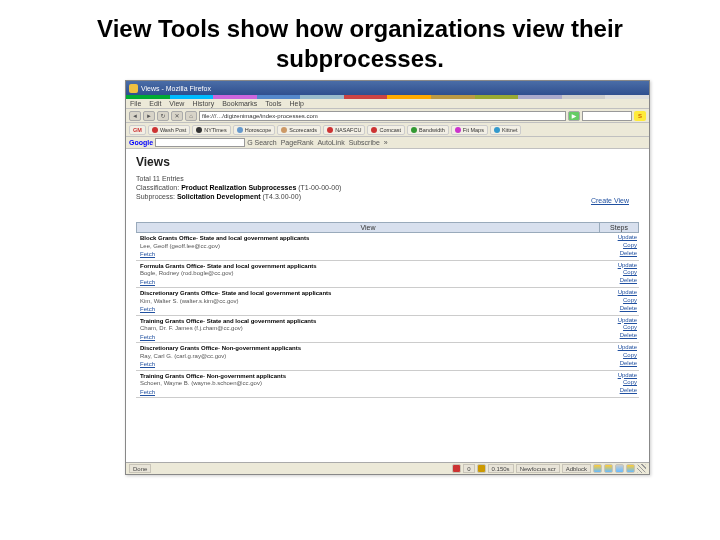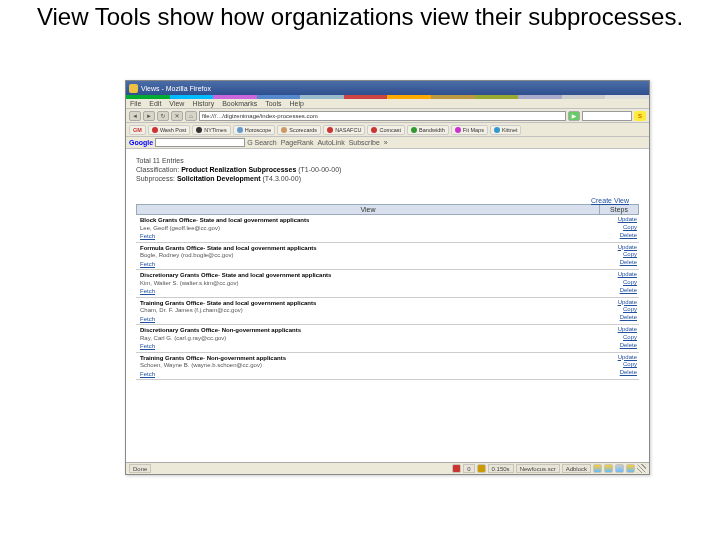--- a/index.html
+++ b/index.html
@@ -1,17 +1,17 @@
 <!DOCTYPE html>
 <html><head>
 <meta charset="utf-8">
 <style>
   * { box-sizing: border-box; margin: 0; padding: 0; }
   body { width: 720px; height: 540px; background: #fff; font-family: Arial, sans-serif; overflow: hidden; }
-  .slide-title { font-size: 24px; font-weight: normal; color: #000; text-align: center; padding: 2px 30px 8px; line-height: 1.25; }
+  .slide-title { font-size: 24px; font-weight: bold; color: #000; text-align: center; padding: 14px 30px 8px; line-height: 1.25; }
   .browser-frame {
     position: absolute; left: 125px; top: 80px;
     width: 525px; height: 395px;
     border: 1px solid #888; background: #ece9d8;
     box-shadow: 1px 1px 3px rgba(0,0,0,.2);
     display: flex; flex-direction: column;
     font-size: 7px;
   }
   .titlebar {
     height: 14px; display: flex; align-items: center;
@@ -123,20 +123,21 @@
     <span id="gitems" style="display:flex;gap:4px;color:#555">
         <span>G Search</span>
         <span>PageRank</span>
         <span>AutoLink</span>
         <span>Subscribe</span>
         <span>»</span>
       </span>
   </div>
 
   <div class="content">
+    <div class="views-h">Views</div>
     <div class="meta">Total 11 Entries</div>
     <div class="meta">
       <span>Classification:</span>
       <b>Product Realization Subprocesses</b>
       <span>(T1-00-00-00)</span>
     </div>
     <div class="meta">
       <span>Subprocess:</span>
       <b>Solicitation Development</b>
       <span>(T4.3.00-00)</span>

